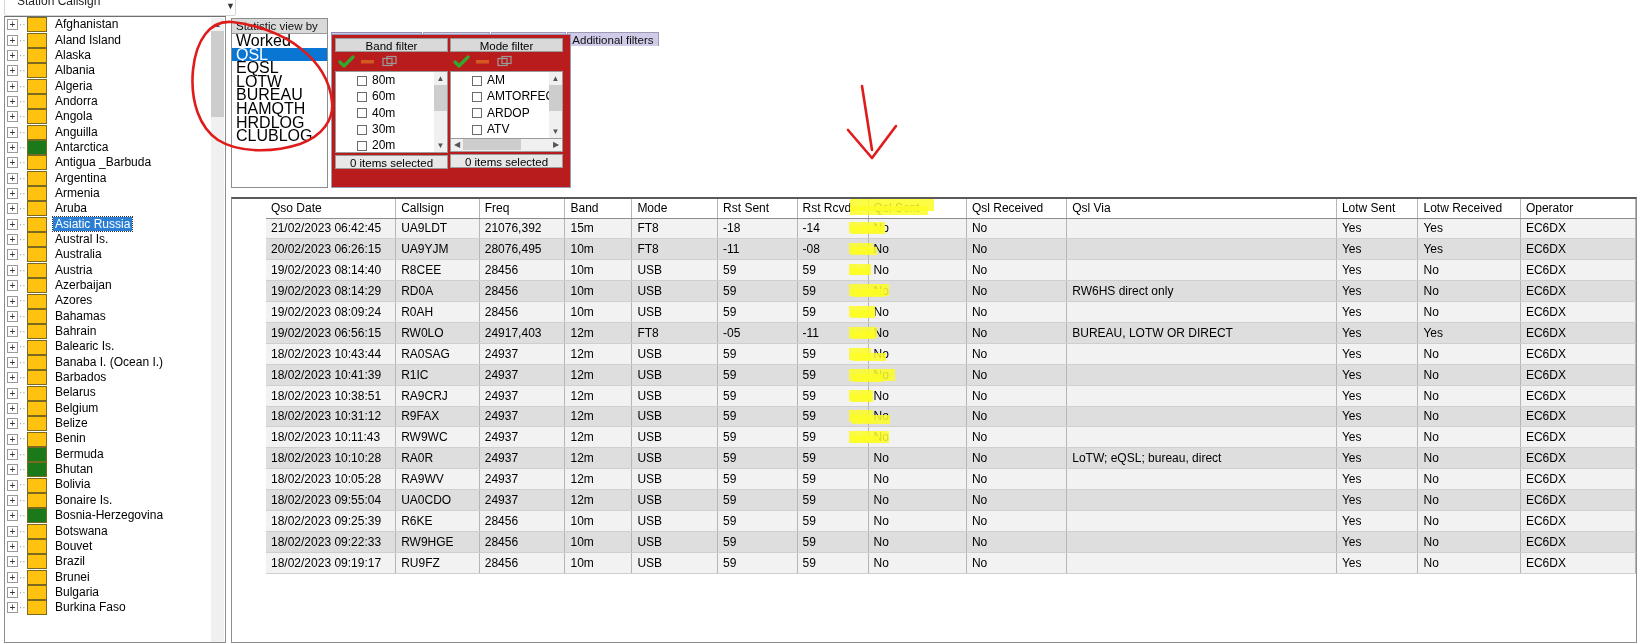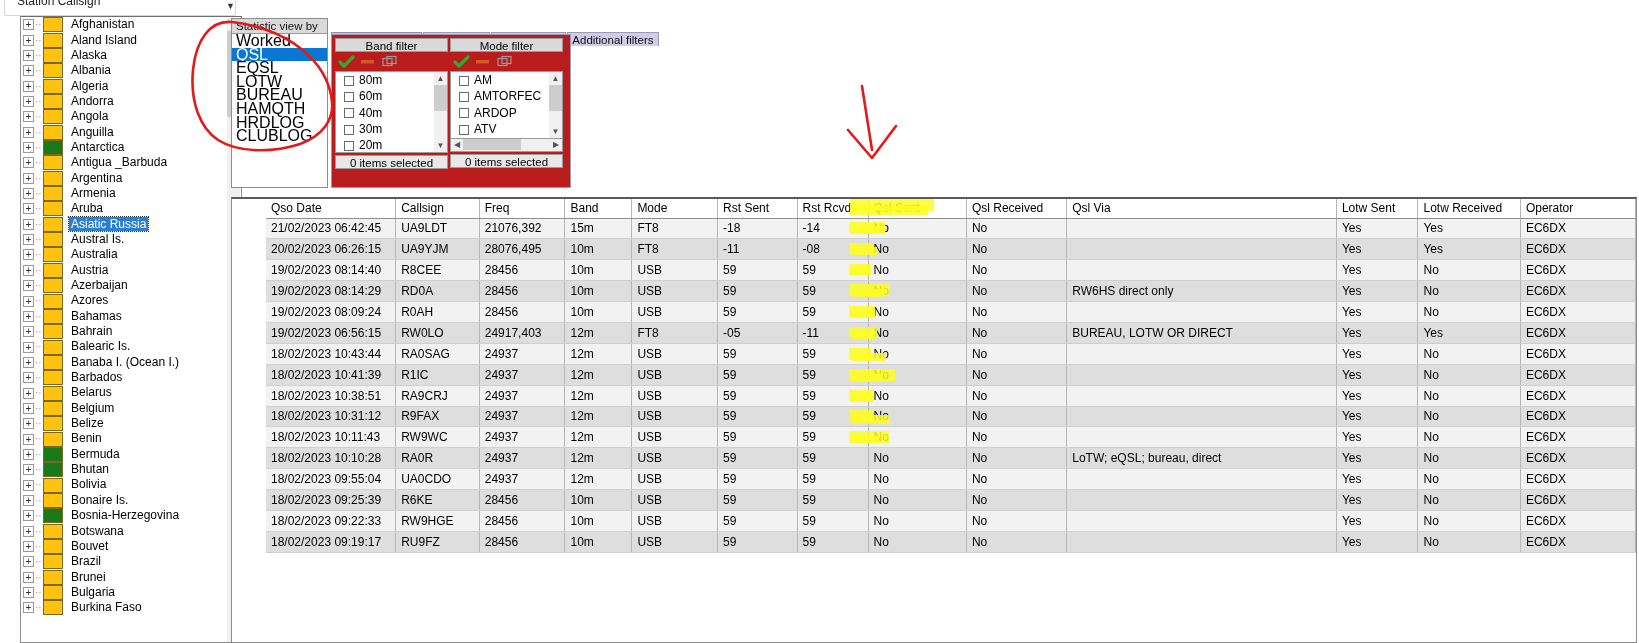--- a/index.html
+++ b/index.html
@@ -13,21 +13,21 @@
   
   #top-strip{position:absolute;left:0;top:0;width:1639px;height:16px;background:#fff;}
   #station-group{position:absolute;left:4px;top:-6px;width:230px;height:20px;
     border:1px solid #d6d6d6;border-radius:2px;background:#fff;}
   #station-label{position:absolute;left:14px;top:-6px;background:#fff;padding:0 3px;
     font-size:12px;color:#222;white-space:nowrap;}
   #station-caret{position:absolute;left:226px;top:1px;font-size:9px;color:#333;}
   
   #tree-panel{position:absolute;left:4px;top:16px;width:222px;height:627px;
     background:#fff;border:1px solid #8d8d8d;border-top:1px solid #6f6f6f;
-    overflow:hidden;box-sizing:border-box;margin-left:16px;}
+    overflow:hidden;box-sizing:border-box;}
   .tree-row{position:relative;height:15.35px;line-height:15.35px;white-space:nowrap;
     padding-left:2px;font-size:12px;}
   .tree-plus{display:inline-block;width:11px;height:11px;line-height:9px;
     border:1px solid #9a9a9a;background:#fff;text-align:center;font-size:10px;
     color:#333;vertical-align:middle;margin-right:1px;box-sizing:border-box;}
   .tree-dots{display:inline-block;width:8px;color:#9a9a9a;vertical-align:middle;
     font-size:10px;letter-spacing:0px;}
   .tree-swatch{display:inline-block;width:18px;height:13px;vertical-align:middle;
     border:1px solid #7a6a20;margin-right:6px;}
   .tree-label{vertical-align:middle;padding:0 2px;}
@@ -55,21 +55,21 @@
     border:1px solid #9d9ab5;background:#b91c1c;box-sizing:border-box;}
   .filter-col{position:absolute;top:3px;width:113px;height:146px;}
   .filter-col.left{left:3px;}
   .filter-col.right{left:118px;}
   .filter-title{height:14px;line-height:14px;text-align:center;background:#d9d9d9;
     border:1px solid #9b9b9b;font-size:11.5px;box-sizing:border-box;}
   .filter-tools{height:17px;padding:2px 0 0 3px;}
   .tool-ico{display:inline-block;width:18px;height:13px;vertical-align:middle;position:relative;}
   .filter-list{height:82px;border:1px solid #9b9b9b;background:#fff;position:relative;
     box-sizing:border-box;overflow:hidden;}
-  .fl-row{height:16.3px;line-height:16.3px;padding-left:8px;font-size:12px;white-space:nowrap;}
+  .fl-row{height:16.3px;line-height:16.3px;padding-left:21px;font-size:12px;white-space:nowrap;}
   .fl-cb{display:inline-block;width:10px;height:10px;border:1px solid #6b6b6b;background:#fff;
     vertical-align:middle;margin-right:5px;box-sizing:border-box;}
   .fl-vsb{position:absolute;right:0;top:0;width:13px;height:100%;background:#f0f0f0;}
   .fl-vsb .a{width:13px;height:13px;text-align:center;font-size:8px;line-height:13px;color:#555;}
   .fl-vthumb{position:absolute;left:0;top:13px;width:13px;height:26px;background:#cdcdcd;}
   .fl-hsb{height:13px;background:#f0f0f0;position:relative;border:1px solid #9b9b9b;
     border-top:none;box-sizing:border-box;}
   .fl-hsb .a{position:absolute;top:0;width:12px;height:11px;text-align:center;
     font-size:8px;line-height:11px;color:#555;}
   .fl-hthumb{position:absolute;left:12px;top:0;width:58px;height:11px;background:#cdcdcd;}
@@ -456,20 +456,35 @@
           <td>59</td>
           <td>59</td>
           <td>No</td>
           <td>No</td>
           <td>LoTW; eQSL; bureau, direct</td>
           <td>Yes</td>
           <td>No</td>
           <td>EC6DX</td>
         </tr>
         <tr>
+          <td>18/02/2023 10:05:28</td>
+          <td>RA9WV</td>
+          <td>24937</td>
+          <td>12m</td>
+          <td>USB</td>
+          <td>59</td>
+          <td>59</td>
+          <td>No</td>
+          <td>No</td>
+          <td></td>
+          <td>Yes</td>
+          <td>No</td>
+          <td>EC6DX</td>
+        </tr>
+        <tr>
           <td>18/02/2023 09:55:04</td>
           <td>UA0CDO</td>
           <td>24937</td>
           <td>12m</td>
           <td>USB</td>
           <td>59</td>
           <td>59</td>
           <td>No</td>
           <td>No</td>
           <td></td>

